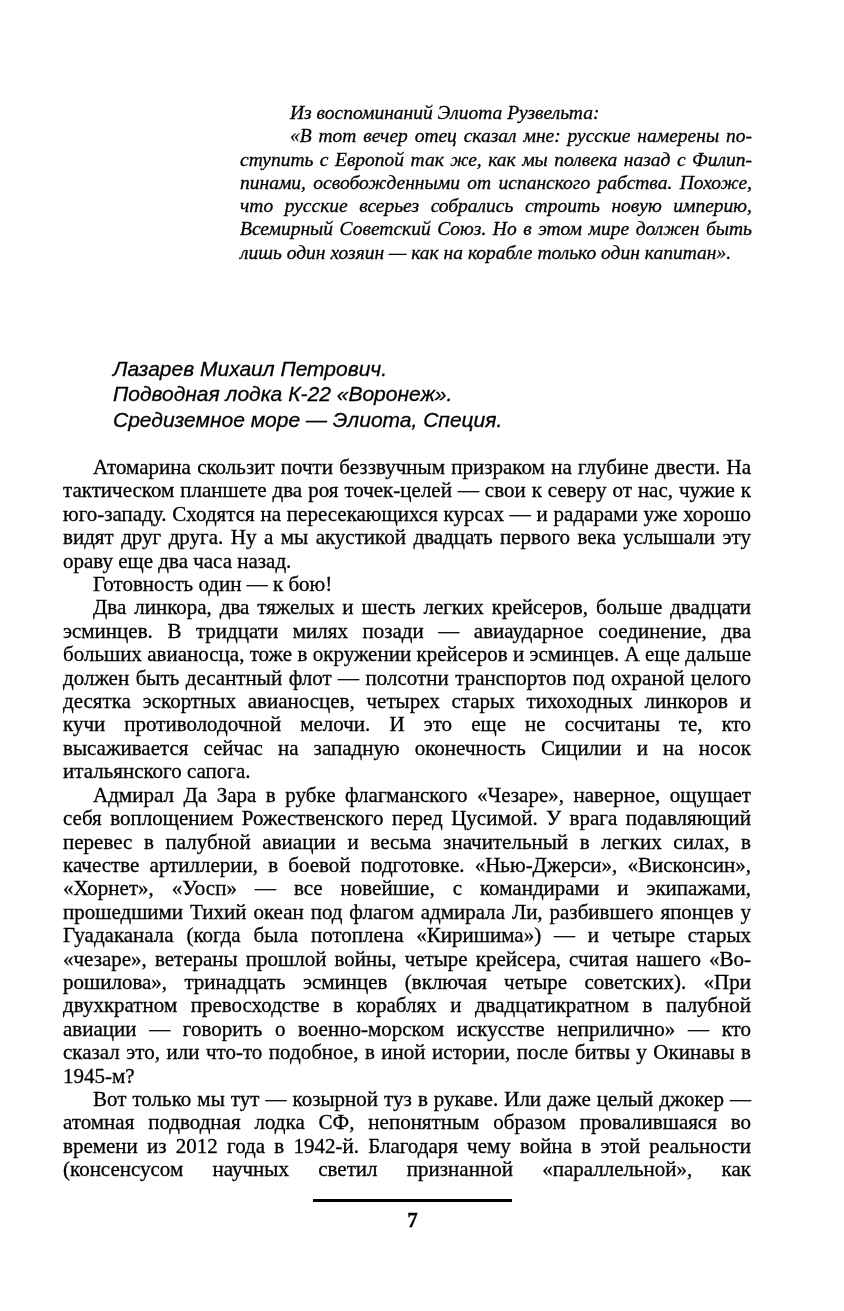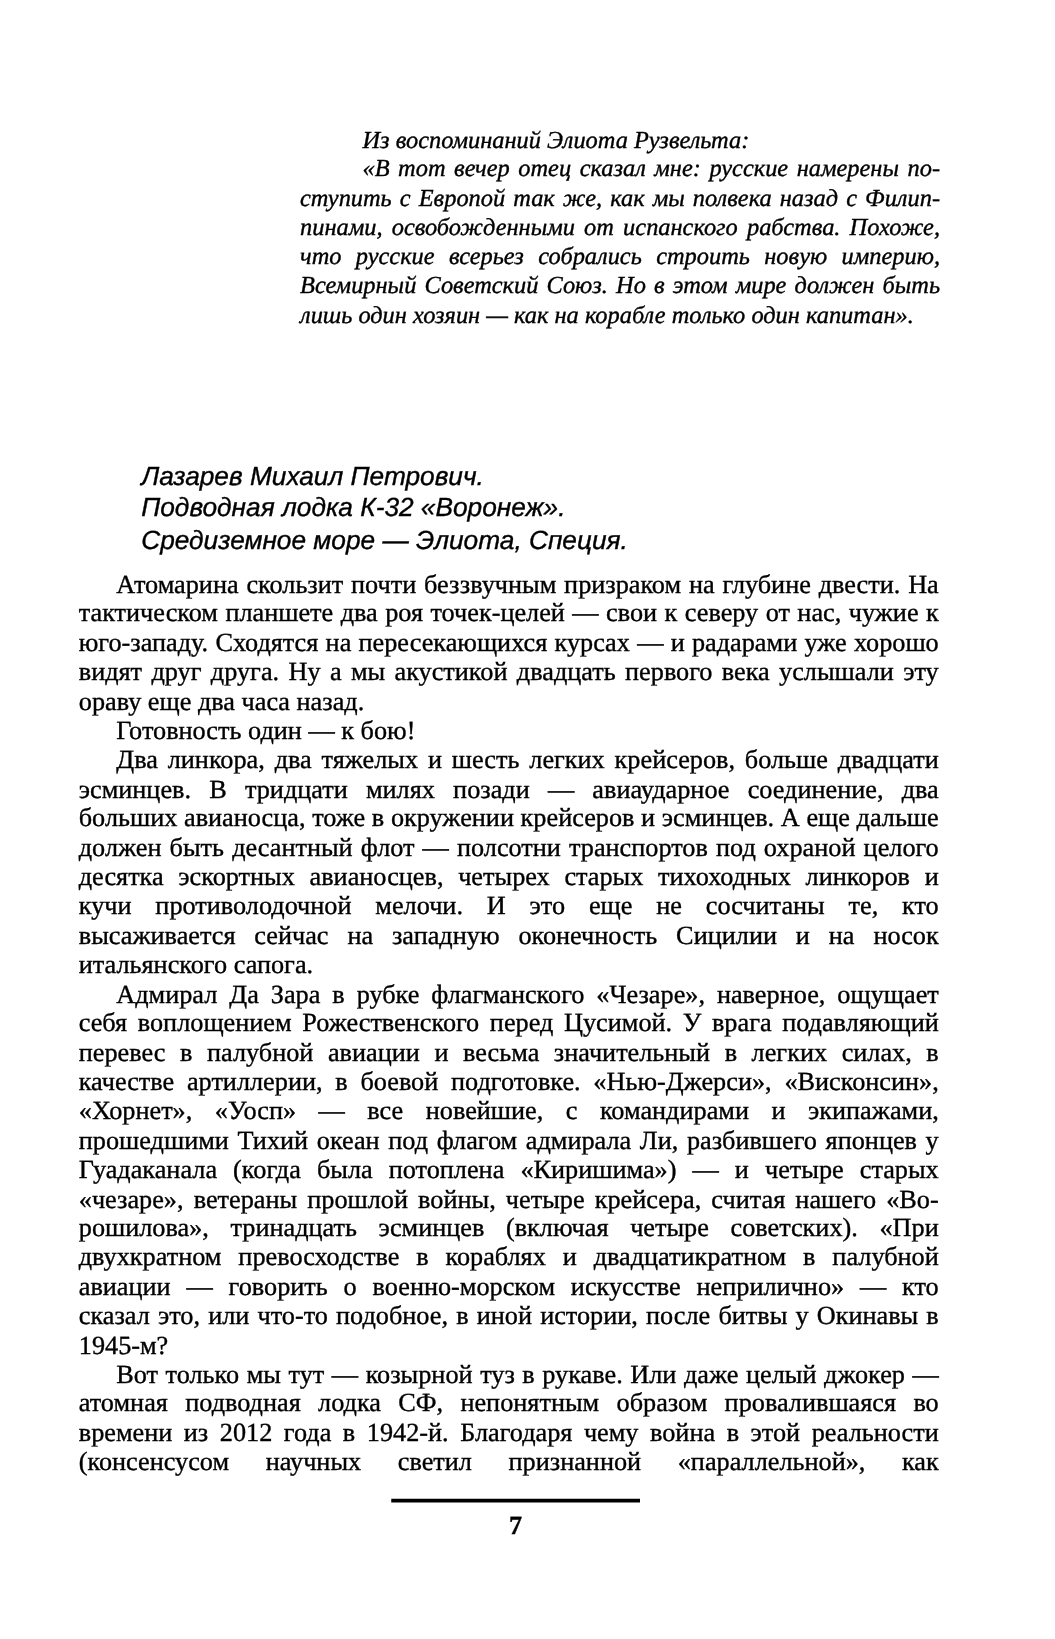--- a/index.html
+++ b/index.html
@@ -33,21 +33,21 @@
   .epigraph-quote {
     text-align: justify;
     text-indent: 50px;
     font-style: italic;
   }
 
   
   .scene-header {
     position: absolute;
     left: 113px;
-    top: 369px;
+    top: 356px;
     font-family: "Liberation Sans", sans-serif;
     font-style: italic;
     font-size: 21px;
     line-height: 25.3px;
   }
 
   
   .body-text {
     position: absolute;
     left: 63px;
@@ -84,21 +84,21 @@
 
 <div class="page">
 
   <section class="epigraph">
     <p class="epigraph-attribution">Из воспоминаний Элиота Рузвельта:</p>
     <p class="epigraph-quote">«В тот вечер отец сказал мне: русские намерены по­ступить с Европой так же, как мы полвека назад с Филип­пинами, освобожденными от испанского рабства. Похоже, что русские всерьез собрались строить новую империю, Всемирный Советский Союз. Но в этом мире должен быть лишь один хозяин — как на корабле только один капитан».</p>
   </section>
 
   <section class="scene-header">
     <p>Лазарев Михаил Петрович.</p>
-    <p>Подводная лодка К-32 «Воронеж».</p>
+    <p>Подводная лодка К-22 «Воронеж».</p>
     <p>Средиземное море — Элиота, Специя.</p>
   </section>
 
   <section class="body-text">
     <p>Атомарина скользит почти беззвучным призраком на глубине двести. На тактическом планшете два роя точек-целей — свои к северу от нас, чужие к юго-западу. Сходятся на пересекающихся курсах — и радарами уже хорошо видят друг друга. Ну а мы акустикой двадцать первого века услышали эту ораву еще два часа назад.</p>
     <p>Готовность один — к бою!</p>
     <p>Два линкора, два тяжелых и шесть легких крейсеров, больше двад­цати эсминцев. В тридцати милях позади — авиаударное соединение, два больших авианосца, тоже в окружении крейсеров и эсминцев. А еще дальше должен быть десантный флот — полсотни транспортов под охра­ной целого десятка эскортных авианосцев, четырех старых тихоходных линкоров и кучи противолодочной мелочи. И это еще не сосчитаны те, кто высаживается сейчас на западную оконечность Сицилии и на носок итальянского сапога.</p>
     <p>Адмирал Да Зара в рубке флагманского «Чезаре», наверное, ощущает себя воплощением Рожественского перед Цусимой. У врага подавляю­щий перевес в палубной авиации и весьма значительный в легких силах, в качестве артиллерии, в боевой подготовке. «Нью-Джерси», «Вискон­син», «Хорнет», «Уосп» — все новейшие, с командирами и экипажами, прошедшими Тихий океан под флагом адмирала Ли, разбившего японцев у Гуадаканала (когда была потоплена «Киришима») — и четыре старых «чезаре», ветераны прошлой войны, четыре крейсера, считая нашего «Во­рошилова», тринадцать эсминцев (включая четыре советских). «При двухкратном превосходстве в кораблях и двадцатикратном в палубной авиации — говорить о военно-морском искусстве неприлично» — кто сказал это, или что-то подобное, в иной истории, после битвы у Окинавы в 1945-м?</p>
     <p class="fill-last">Вот только мы тут — козырной туз в рукаве. Или даже целый джо­кер — атомная подводная лодка СФ, непонятным образом провалившая­ся во времени из 2012 года в 1942-й. Благодаря чему война в этой реаль­ности (консенсусом научных светил признанной «параллельной», как</p>
   </section>

